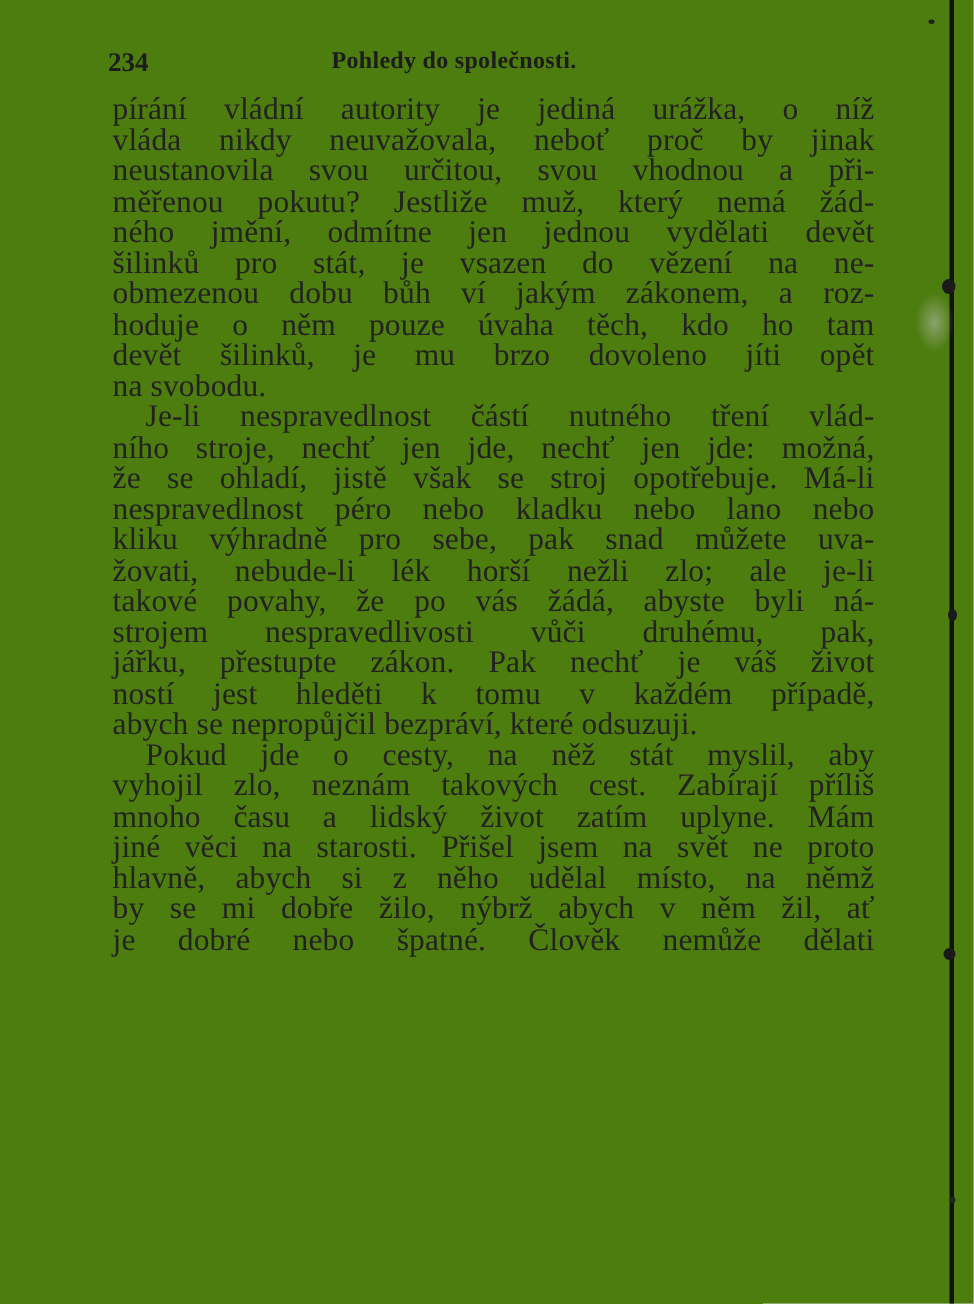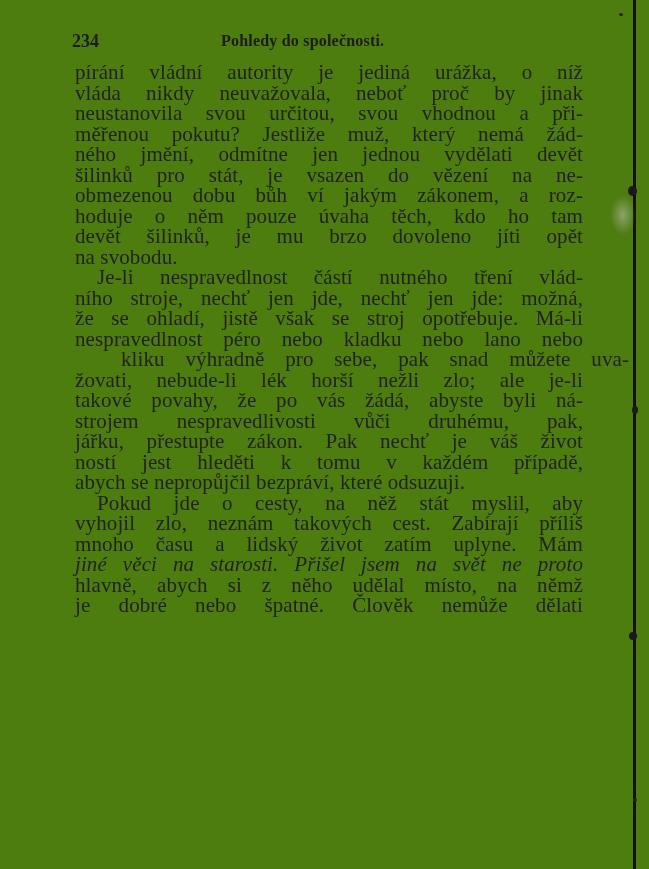--- a/index.html
+++ b/index.html
@@ -126,32 +126,33 @@
       <div class="line"><span class="line-inner" style="width: 508px;">ného jmění, odmítne jen jednou vydělati devět</span></div>
       <div class="line"><span class="line-inner" style="width: 508px;">šilinků pro stát, je vsazen do vězení na ne-</span></div>
       <div class="line"><span class="line-inner" style="width: 508px;">obmezenou dobu bůh ví jakým zákonem, a roz-</span></div>
       <div class="line"><span class="line-inner" style="width: 508px;">hoduje o něm pouze úvaha těch, kdo ho tam</span></div>
       <div class="line"><span class="line-inner" style="width: 508px;">devět šilinků, je mu brzo dovoleno jíti opět</span></div>
       <div class="line last"><span class="line-inner" style="width: auto;">na svobodu.</span></div>
       <div class="line indent"><span class="line-inner" style="width: 486px;">Je-li nespravedlnost částí nutného tření vlád-</span></div>
       <div class="line"><span class="line-inner" style="width: 508px;">ního stroje, nechť jen jde, nechť jen jde: možná,</span></div>
       <div class="line"><span class="line-inner" style="width: 508px;">že se ohladí, jistě však se stroj opotřebuje. Má-li</span></div>
       <div class="line"><span class="line-inner" style="width: 508px;">nespravedlnost péro nebo kladku nebo lano nebo</span></div>
-      <div class="line"><span class="line-inner" style="width: 508px; margin-left: 46px;">kliku výhradně pro sebe, pak snad můžete uva-</span></div>
+      <div class="line"><span class="line-inner" style="width: 508px;">kliku výhradně pro sebe, pak snad můžete uva-</span></div>
       <div class="line"><span class="line-inner" style="width: 508px;">žovati, nebude-li lék horší nežli zlo; ale je-li</span></div>
       <div class="line"><span class="line-inner" style="width: 508px;">takové povahy, že po vás žádá, abyste byli ná-</span></div>
       <div class="line"><span class="line-inner" style="width: 508px;">strojem nespravedlivosti vůči druhému, pak,</span></div>
       <div class="line"><span class="line-inner" style="width: 508px;">jářku, přestupte zákon. Pak nechť je váš život</span></div>
       <div class="line"><span class="line-inner" style="width: 508px;">ností jest hleděti k tomu v každém případě,</span></div>
       <div class="line last"><span class="line-inner" style="width: auto;">abych se nepropůjčil bezpráví, které odsuzuji.</span></div>
       <div class="line indent"><span class="line-inner" style="width: 486px;">Pokud jde o cesty, na něž stát myslil, aby</span></div>
       <div class="line"><span class="line-inner" style="width: 508px;">vyhojil zlo, neznám takových cest. Zabírají příliš</span></div>
       <div class="line"><span class="line-inner" style="width: 508px;">mnoho času a lidský život zatím uplyne. Mám</span></div>
-      <div class="line"><span class="line-inner" style="width: 508px; font-style: italic;">jiné věci na starosti. Přišel jsem na svět ne proto</span></div>
+      <div class="line"><span class="line-inner" style="width: 508px;">jiné věci na starosti. Přišel jsem na svět ne proto</span></div>
       <div class="line"><span class="line-inner" style="width: 508px;">hlavně, abych si z něho udělal místo, na němž</span></div>
+      <div class="line"><span class="line-inner" style="width: 508px;">by se mi dobře žilo, nýbrž abych v něm žil, ať</span></div>
       <div class="line"><span class="line-inner" style="width: 508px;">je dobré nebo špatné. Člověk nemůže dělati</span></div>
     </div>
 
   <div class="binding-edge"></div>
   <div class="speck" style="left:619px; top:13px; width:4px; height:3px;"></div>
   <div class="blot" style="left:628px; top:186px; width:9px; height:10px;"></div>
   <div class="smudge" style="left:610px; top:195px; width:26px; height:40px;"></div>
   <div class="blot" style="left:632px; top:406px; width:6px; height:8px;"></div>
   <div class="blot" style="left:629px; top:632px; width:8px; height:8px;"></div>
   <div class="speck" style="left:633px; top:798px; width:4px; height:4px;"></div>

